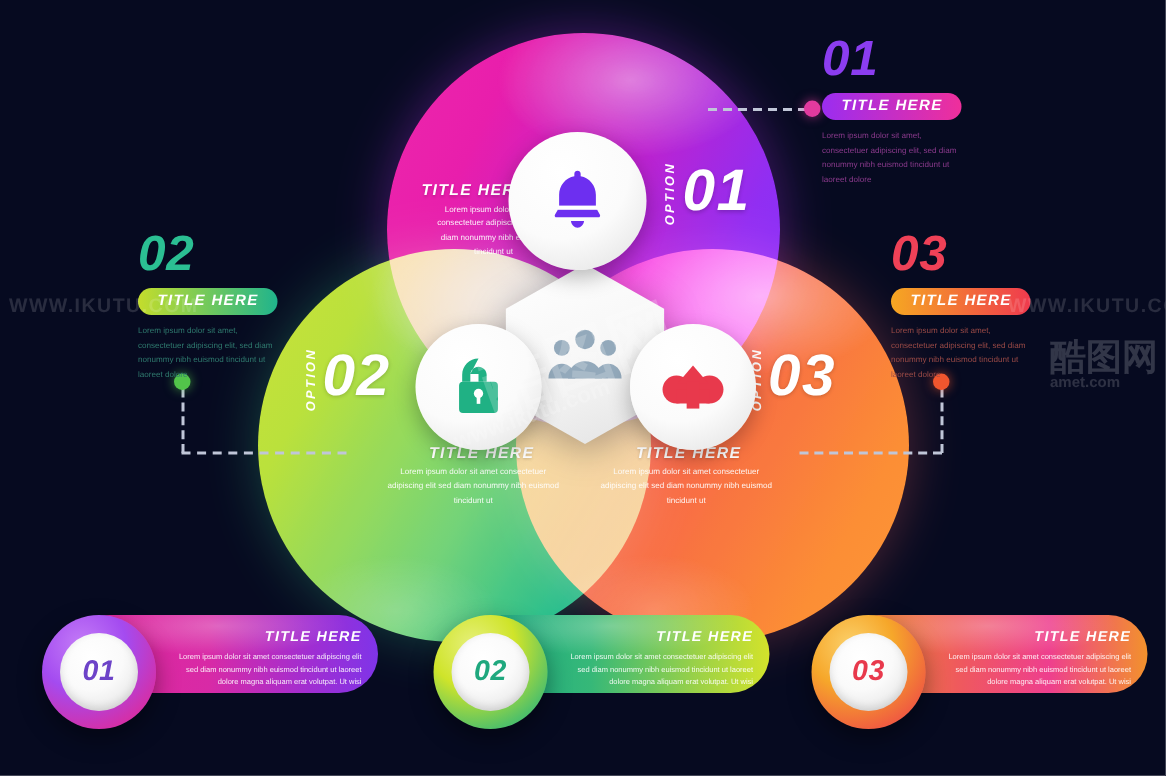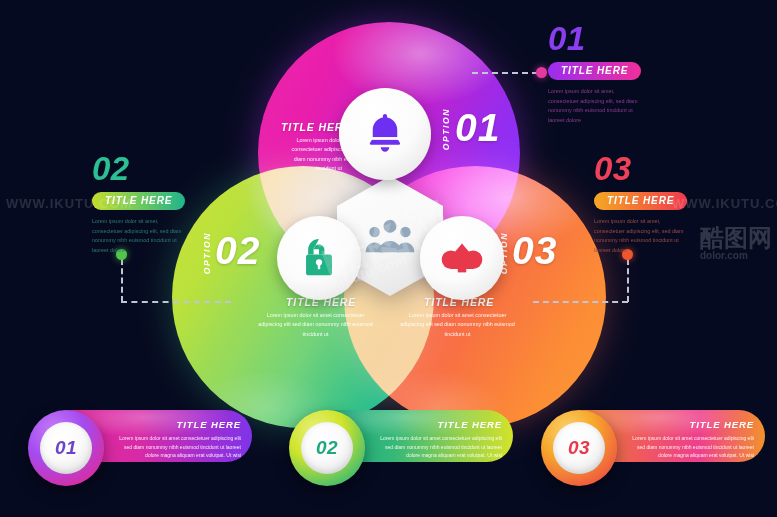--- a/index.html
+++ b/index.html
@@ -268,15 +268,15 @@
         <span style="color:#e8394c;">03</span>
       </div>
     </div>
   </div>
 
   <div class="wm" style="left:6px;top:196px;font-size:13px;letter-spacing:1px;">WWW.IKUTU.COM</div>
   <div class="wm" style="left:672px;top:196px;font-size:13px;letter-spacing:1px;">WWW.IKUTU.COM</div>
   <div class="wm" style="left:320px;top:210px;font-size:44px;transform:rotate(-20deg);color:rgba(255,255,255,.20);">酷图网</div>
   <div class="wm" style="left:300px;top:268px;font-size:15px;transform:rotate(-20deg);color:rgba(255,255,255,.20);">www.ikutu.com</div>
   <div class="wm" style="left:700px;top:222px;font-size:24px;color:rgba(255,255,255,.18);">酷图网</div>
-  <div class="wm" style="left:700px;top:250px;font-size:10px;color:rgba(255,255,255,.16);">dolor.com</div>
+  <div class="wm" style="left:700px;top:250px;font-size:10px;color:rgba(255,255,255,.16);">amet.com</div>
 
 </div>
 
 </body></html>

